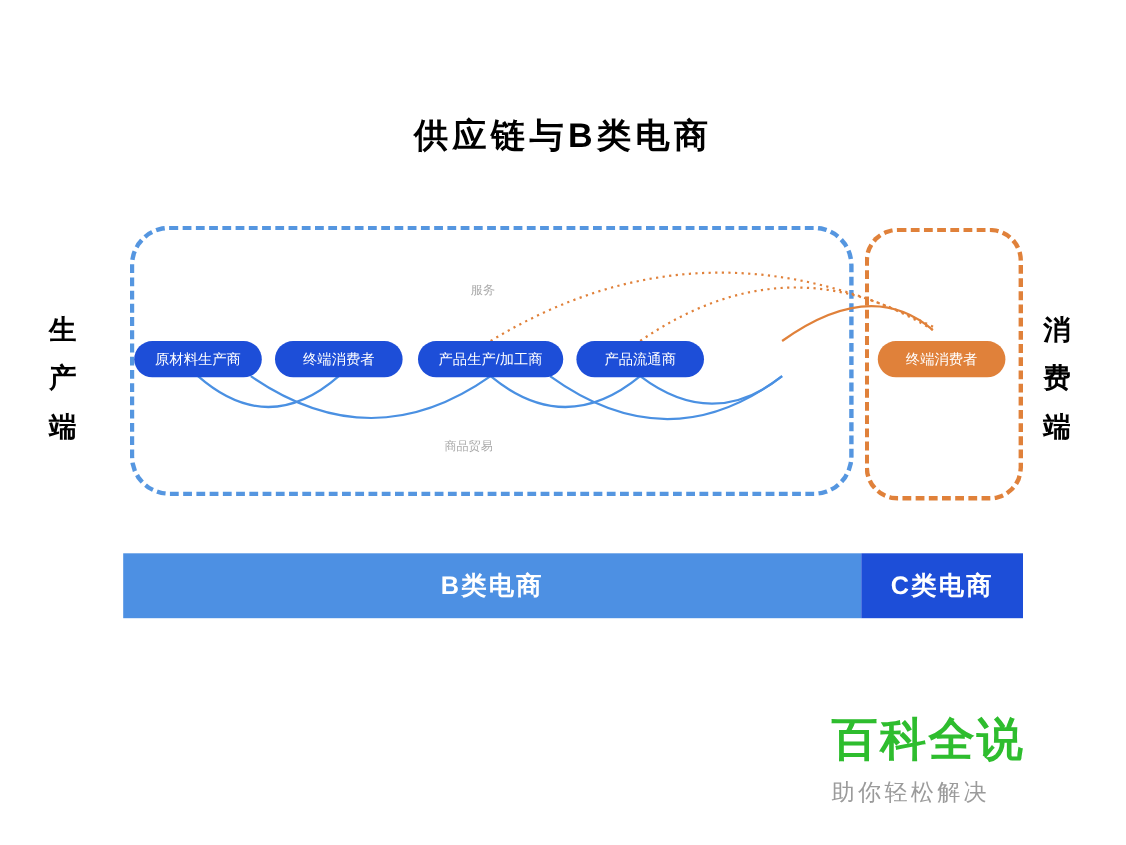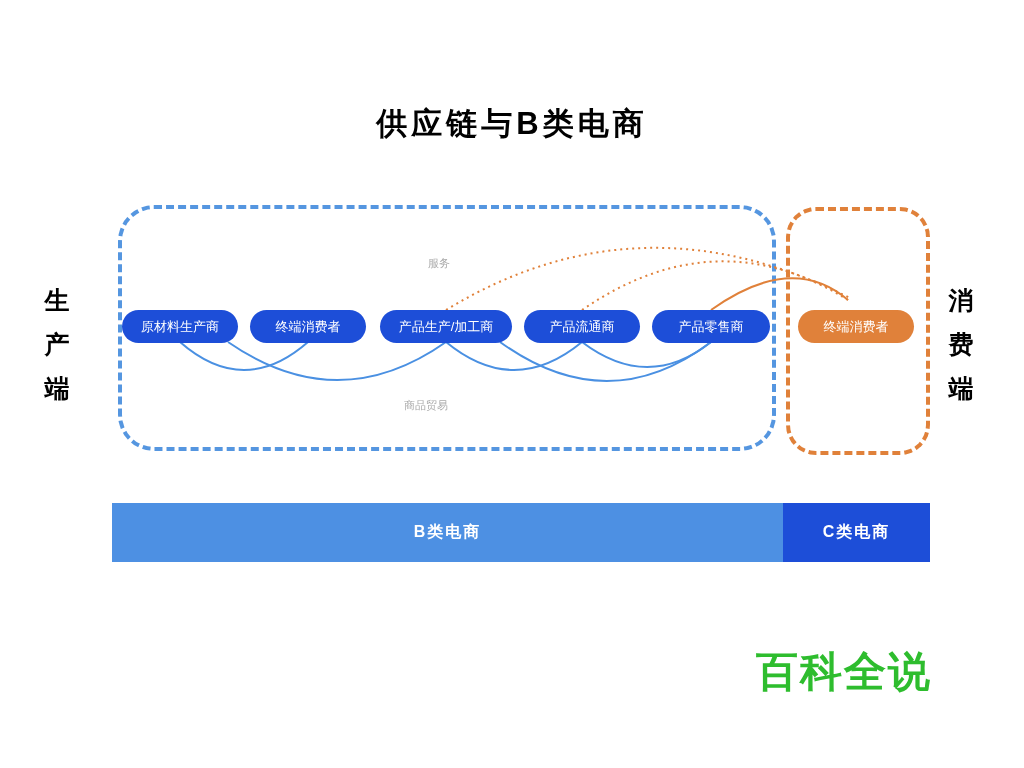--- a/index.html
+++ b/index.html
@@ -29,21 +29,21 @@
         align-items:center;justify-content:center;color:#ffffff;font-size:13px;
         background:#1d4ed8;white-space:nowrap;}
   .node.n1{left:122px;width:116px;}
   .node.n2{left:250px;width:116px;}
   .node.n3{left:380px;width:132px;}
   .node.n4{left:524px;width:116px;}
   .node.n5{left:652px;width:118px;}
   .node.n6{left:798px;width:116px;background:#e0813a;text-align:right;}
 
   .bar{position:absolute;top:503px;height:59px;display:flex;align-items:center;
-       justify-content:center;color:#ffffff;font-size:16px;font-weight:bold;letter-spacing:2px;}
+       justify-content:center;color:#ffffff;font-size:23px;font-weight:bold;letter-spacing:2px;}
   .bar.b{left:112px;width:671px;background:#4d90e3;}
   .bar.c{left:783px;width:147px;background:#1d4ed8;}
 
   .logo{position:absolute;left:756px;top:644px;width:210px;}
   .logo .name{font-size:42px;font-weight:bold;color:#2ebd2e;letter-spacing:2px;}
   .logo .tagline{margin-top:6px;font-size:21px;color:#9b9b9b;letter-spacing:3px;}
 </style>
 </head>
 <body>
 
@@ -74,27 +74,27 @@
     </g>
   </svg>
 
   <div class="hint service">服务</div>
   <div class="hint trade">商品贸易</div>
 
   <div class="node n1">原材料生产商</div>
   <div class="node n2">终端消费者</div>
   <div class="node n3">产品生产/加工商</div>
   <div class="node n4">产品流通商</div>
-  <div class="node n5">产品零售商</div>
   <div class="node n6">终端消费者</div>
 
   <div class="bar b">
     <span>B类电商</span>
   </div>
   <div class="bar c">
     <span>C类电商</span>
   </div>
 
   <div class="logo">
     <div class="name">百科全说</div>
+    <div class="tagline">助你轻松解决</div>
   </div>
 
 </div>
 
 </body></html>

